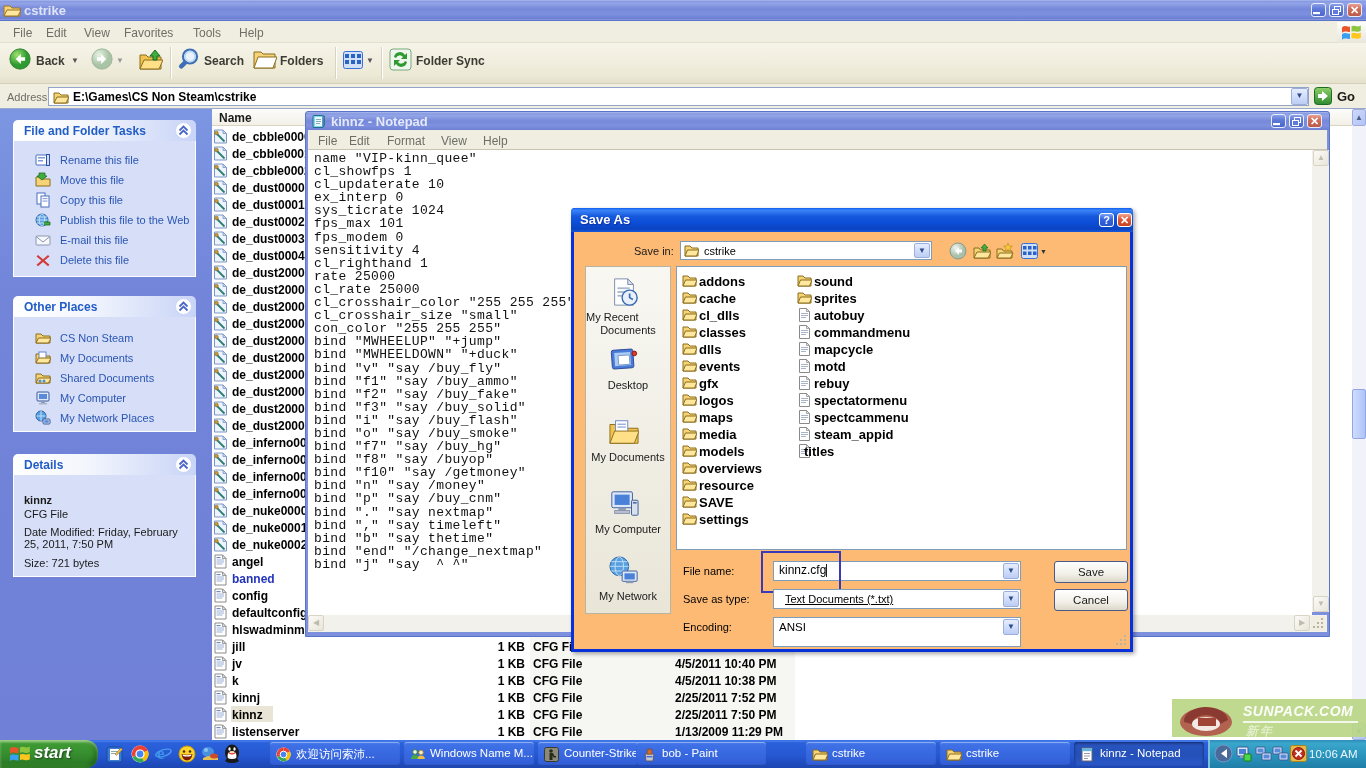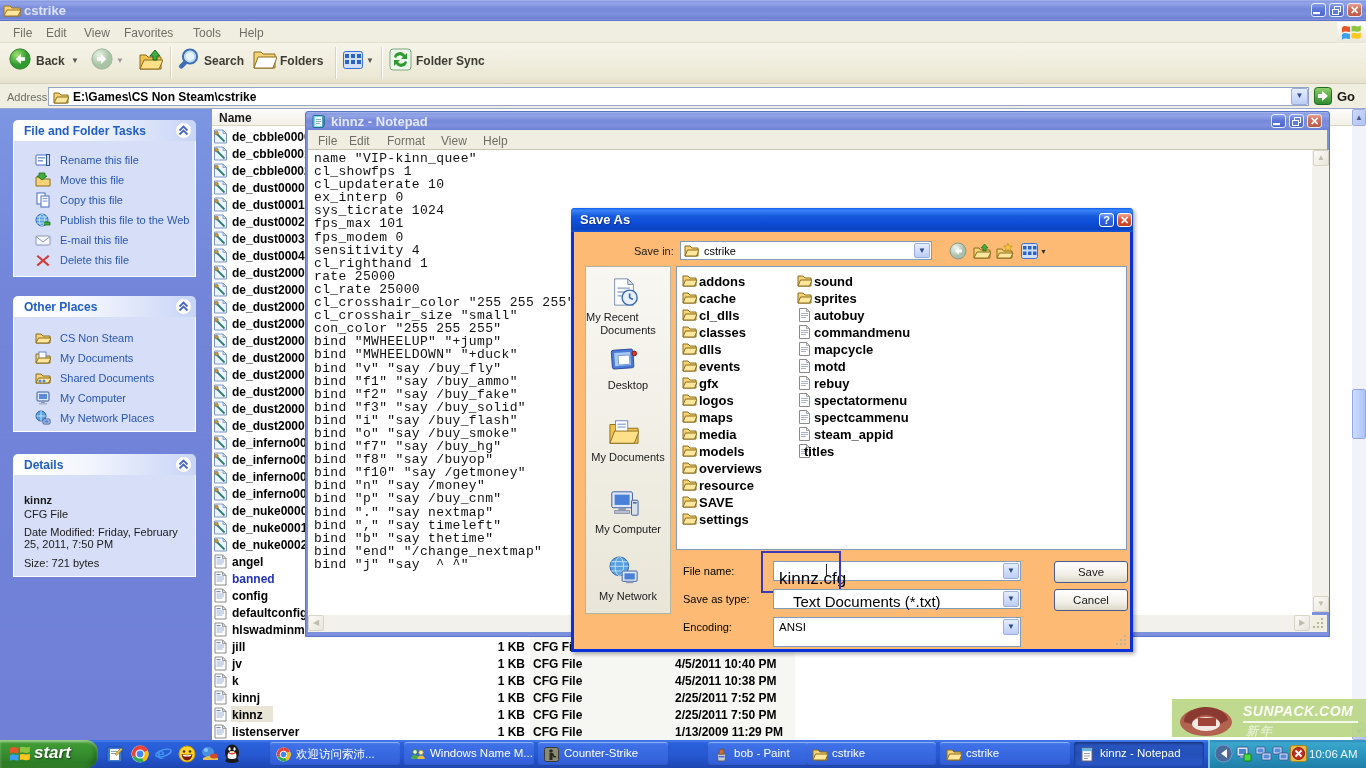--- a/index.html
+++ b/index.html
@@ -955,28 +955,28 @@
           <path d="M1.5 0.5 L8.5 0.5 L11.5 3.5 L11.5 13.5 L1.5 13.5 Z" fill="#fff" stroke="#8a8a8a"></path>
           <path d="M8.5 0.5 L8.5 3.5 L11.5 3.5 Z" fill="#dfe4ee" stroke="#8a8a8a" stroke-width="0.7"></path>
           <rect x="3" y="5" width="7" height="1" fill="#aab4c8"></rect>
           <rect x="3" y="7" width="7" height="1" fill="#aab4c8"></rect>
           <rect x="3" y="9" width="5" height="1" fill="#aab4c8"></rect>
         </svg>
 <span class="abs bold" style="left:127px;top:177px;font-size:13px">titles</span>
 </div>
 <span class="abs" style="left:109px;top:354px;font-size:11px">File name:</span>
 <div class="abs" style="left:199px;top:350px;width:248px;height:20px;background:#fff;border:1px solid #7f9db9;box-sizing:border-box">
-        <span class="abs" style="left:5px;top:7px;font-size:17px;text-align:center;">kinnz.cfg</span>
+        <span class="abs" style="left:5px;top:1px;font-size:12px;text-align:center;">kinnz.cfg</span>
         <div class="abs" style="right:1px;top:1px;width:16px;height:16px;background:linear-gradient(180deg,#e6edfd,#bccdf5);border:1px solid #9daedd;border-radius:2px;box-sizing:border-box;text-align:center;font-size:8px;line-height:14px;color:#2a4a8a">▼</div>
       </div>
 <div class="abs" style="left:252px;top:353px;width:1px;height:13px;background:#222"></div>
 <div class="abs" style="left:187px;top:340px;width:76px;height:38px;border:2px solid #3a3ab8;"></div>
 <span class="abs" style="left:109px;top:382px;font-size:11px">Save as type:</span>
 <div class="abs" style="left:199px;top:378px;width:248px;height:20px;background:#fff;border:1px solid #7f9db9;box-sizing:border-box">
-        <span class="abs" style="left:19px;top:3px;font-size:15px;">Text Documents (*.txt)</span>
+        <span class="abs" style="left:11px;top:3px;font-size:11px;text-decoration:underline;">Text Documents (*.txt)</span>
         <div class="abs" style="right:1px;top:1px;width:16px;height:16px;background:linear-gradient(180deg,#e6edfd,#bccdf5);border:1px solid #9daedd;border-radius:2px;box-sizing:border-box;text-align:center;font-size:8px;line-height:14px;color:#2a4a8a">▼</div>
       </div>
 <span class="abs" style="left:109px;top:410px;font-size:11px">Encoding:</span>
 <div class="abs" style="left:199px;top:406px;width:248px;height:30px;background:#fff;border:1px solid #7f9db9;box-sizing:border-box">
         <span class="abs" style="left:5px;top:3px;font-size:11.5px;">ANSI</span>
         <div class="abs" style="right:1px;top:1px;width:16px;height:16px;background:linear-gradient(180deg,#e6edfd,#bccdf5);border:1px solid #9daedd;border-radius:2px;box-sizing:border-box;text-align:center;font-size:8px;line-height:14px;color:#2a4a8a">▼</div>
       </div>
 <div class="abs" style="left:480px;top:350px;width:74px;height:22px;border:1px solid #4a5a8a;border-radius:3px;background:linear-gradient(180deg,#ffffff,#f2f0e8 60%,#dcd8c8);box-sizing:border-box;text-align:center;font-size:11.5px;line-height:20px;color:#1a1a1a">Save</div>
 <div class="abs" style="left:480px;top:378px;width:74px;height:22px;border:1px solid #4a5a8a;border-radius:3px;background:linear-gradient(180deg,#ffffff,#f2f0e8 60%,#dcd8c8);box-sizing:border-box;text-align:center;font-size:11.5px;line-height:20px;color:#1a1a1a">Cancel</div>
 <svg class="abs" style="right:2px;bottom:2px" width="13" height="13">
@@ -1075,21 +1075,21 @@
       <span class="lbl">Windows Name M...</span>
     </div>
 <div class="tkb" style="left:538px;width:130px;">
       <svg class="abs" style="left:6px;top:5px" width="15" height="15" viewBox="0 0 15 15">
         <rect x="0.5" y="0.5" width="14" height="14" rx="2" fill="#8a8a78" stroke="#3a3a30"></rect>
         <circle cx="7" cy="4" r="1.8" fill="#2a2a1a"></circle>
         <path d="M5.5 6 L9 6 L10.5 9 L12 9 L12 10.5 L9.5 10.5 L8.5 8.5 L8.5 13 L5.5 13 Z" fill="#2a2a1a"></path>
       </svg>
       <span class="lbl">Counter-Strike</span>
     </div>
-<div class="tkb" style="left:708px;width:130px;">
+<div class="tkb" style="left:636px;width:130px;">
       <svg class="abs" style="left:6px;top:5px" width="15" height="15" viewBox="0 0 15 15">
         <path d="M3 7 L12 7 L11 14 L4 14 Z" fill="#c8cad0" stroke="#5a5a6a"></path>
         <path d="M5 7 L5.5 2 L7 3 L7.5 1 L9 3.5 L10 2 L10 7 Z" fill="#d06a30" stroke="#8a4a1a" stroke-width="0.6"></path>
         <rect x="4.5" y="9" width="6" height="1.4" fill="#4a6ad8"></rect>
       </svg>
       <span class="lbl">bob - Paint</span>
     </div>
 <div class="tkb" style="left:806px;width:130px;">
       <svg class="abs" style="left:6px;top:7px" width="16" height="12" viewBox="0 0 16 12">
         <path d="M1 1 L6 1 L8 3 L15 3 L15 11 L1 11 Z" fill="#f6d376" stroke="#8a6d1d"></path>

